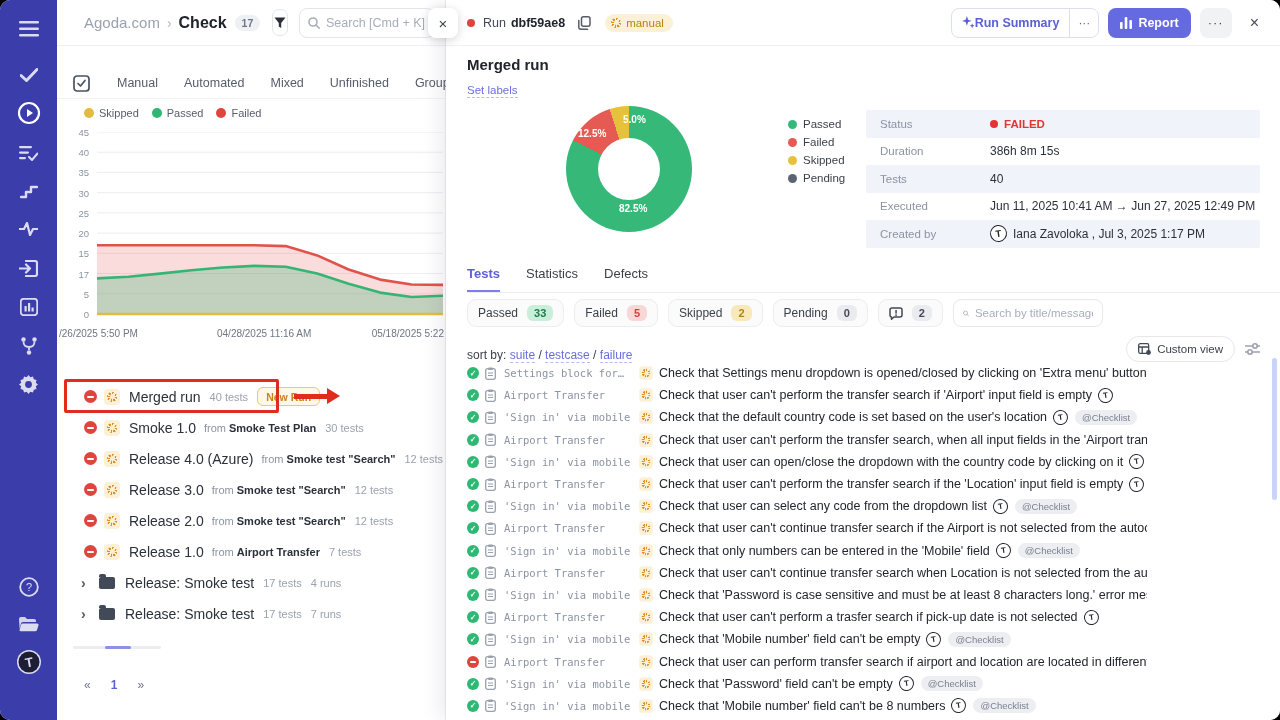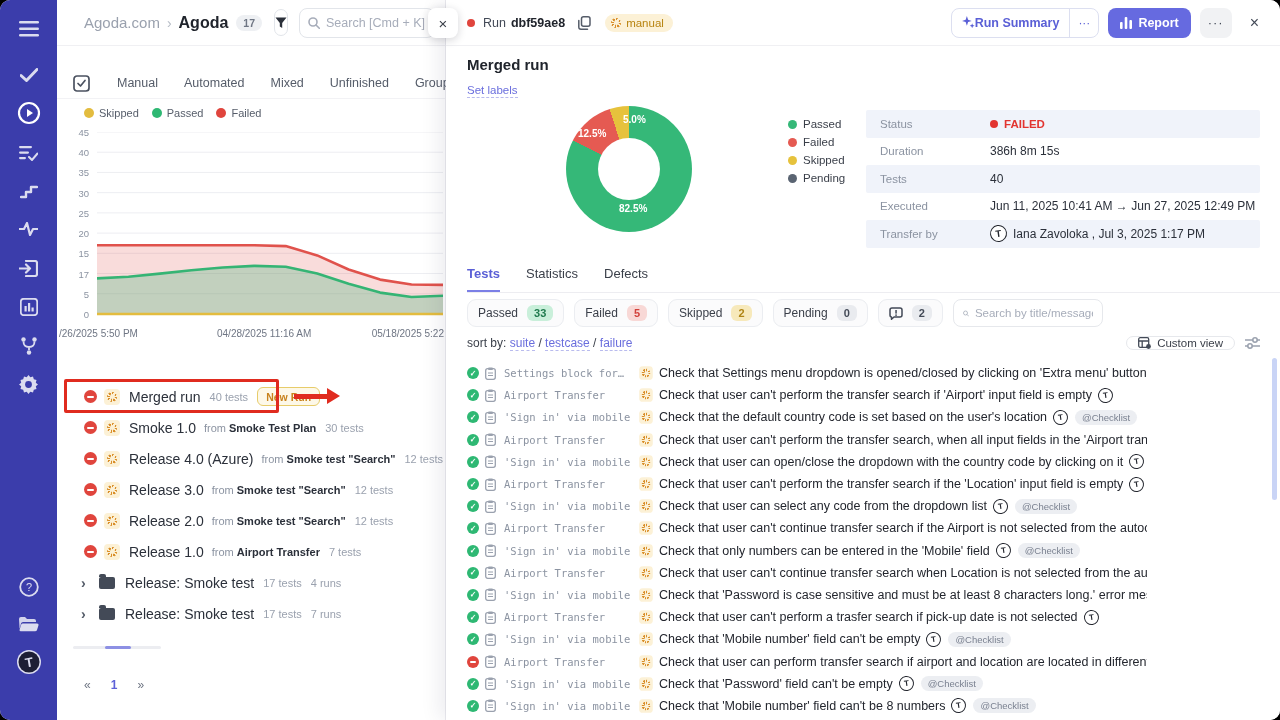--- a/index.html
+++ b/index.html
@@ -119,21 +119,21 @@
   .cnt-skipped { background:#f7e9bb; color:#b08515; }
   .cnt-pending { background:#e9ebef; color:#434a57; }
   .chip-search { display:flex; align-items:center; gap:6px; border:1px solid #e6e8ec; border-radius:8px; height:28px; padding:0 9px; width:150px; color:#a7adba; }
   .chip-search input { border:0; outline:none; width:118px; font-size:11.5px; background:transparent; font-family:"Liberation Sans",sans-serif; color:#3a3f49; }
   .chip-search input::placeholder { color:#a7adba; }
 
   .sort-row { position:absolute; top:336px; left:21px; right:20px; display:flex; align-items:flex-end; }
   .sort-text { font-size:12px; color:#3a3f49; }
   .sort-link { color:#6a6edd; border-bottom:1px dashed #b9bbee; cursor:pointer; }
   .custom-view { margin-left:auto; display:flex; align-items:center; gap:10px; }
-  .cv-btn { display:flex; align-items:center; gap:6px; border:1px solid #e6e8ec; border-radius:13px; height:14px; padding:0 11px; font-size:11.5px; color:#3a3f49; background:#fff; cursor:pointer; }
+  .cv-btn { display:flex; align-items:center; gap:6px; border:1px solid #e6e8ec; border-radius:13px; height:26px; padding:0 11px; font-size:11.5px; color:#3a3f49; background:#fff; cursor:pointer; }
 
   .test-list { position:absolute; top:362px; left:21px; width:680px; }
   .test-row { height:22.2px; display:flex; align-items:center; white-space:nowrap; overflow:hidden; cursor:pointer; }
   .t-status { width:12px; height:12px; border-radius:50%; flex:0 0 12px; display:flex; align-items:center; justify-content:center; }
   .t-status.passed { background:#2eb873; }
   .t-status.passed::before { content:"✓"; color:#fff; font-size:8px; font-weight:bold; }
   .t-status.failed { background:#e0453d; }
   .t-status.failed::before { content:""; width:6px; height:2px; background:#fff; border-radius:1px; }
   .t-clip { margin-left:6px; flex:0 0 12px; display:flex; }
   .t-suite { margin-left:7px; width:130px; flex:0 0 130px; overflow:hidden; font-family:"DejaVu Sans Mono", monospace; font-size:10.5px; color:#8b93a1; }
@@ -231,21 +231,21 @@
           <circle cx="13" cy="13" r="10.5" fill="#17181c"></circle>
           <text x="13" y="18" text-anchor="middle" font-size="13" font-weight="bold" fill="#fff" font-family="Liberation Sans" transform="rotate(-10 13 13)">T</text>
         </svg>
     </div>
   </nav>
 
   <section class="left-panel">
     <div class="lp-header">
       <span class="crumb-project">Agoda.com</span>
       <span class="crumb-sep">›</span>
-      <span class="crumb-section">Agoda</span>
+      <span class="crumb-section">Check</span>
       <span class="crumb-count">17</span>
       <div class="filter-btn">
         <svg width="12" height="12" viewBox="0 0 12 12">
             <path d="M0.5 0.5 L11.5 0.5 L7.2 6 L7.2 11 L4.8 9.6 L4.8 6 Z" fill="#2b303a"></path>
           </svg>
       </div>
       <div class="lp-search">
         <svg width="12" height="12" viewBox="0 0 12 12">
             <circle cx="5" cy="5" r="4" stroke="#a7adba" stroke-width="1.6" fill="none"></circle>
             <path d="M8 8 L11.3 11.3" stroke="#a7adba" stroke-width="1.6" stroke-linecap="round"></path>
@@ -485,21 +485,21 @@
             <span>40</span>
           </span>
         </div>
         <div class="info-row">
           <span class="info-label">Executed</span>
           <span class="info-value">
             <span>Jun 11, 2025 10:41 AM → Jun 27, 2025 12:49 PM</span>
           </span>
         </div>
         <div class="info-row">
-          <span class="info-label">Transfer by</span>
+          <span class="info-label">Created by</span>
           <span class="info-value">
             <span class="mini-avatar">T</span>
             <span>Iana Zavoloka , Jul 3, 2025 1:17 PM</span>
           </span>
         </div>
       </div>
 
     <div class="rp-tabs">
         <span class="rp-tab active">Tests</span>
         <span class="rp-tab">Statistics</span>

